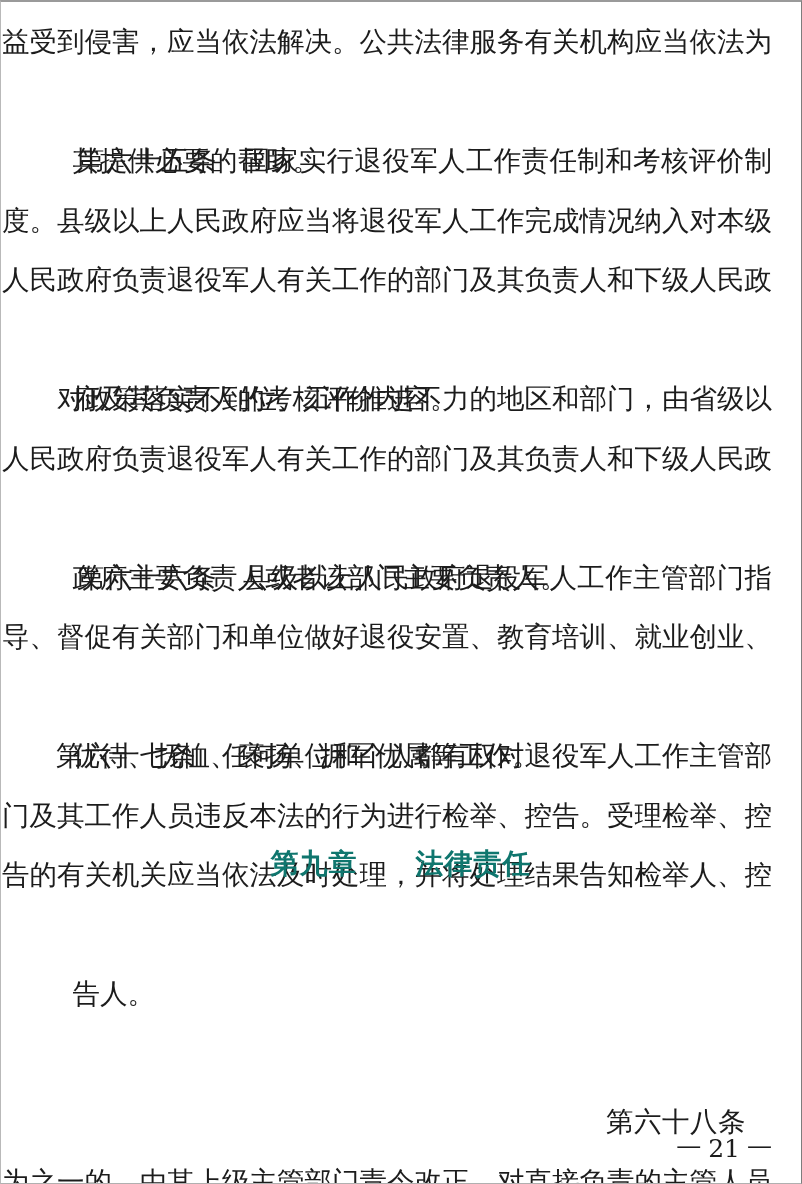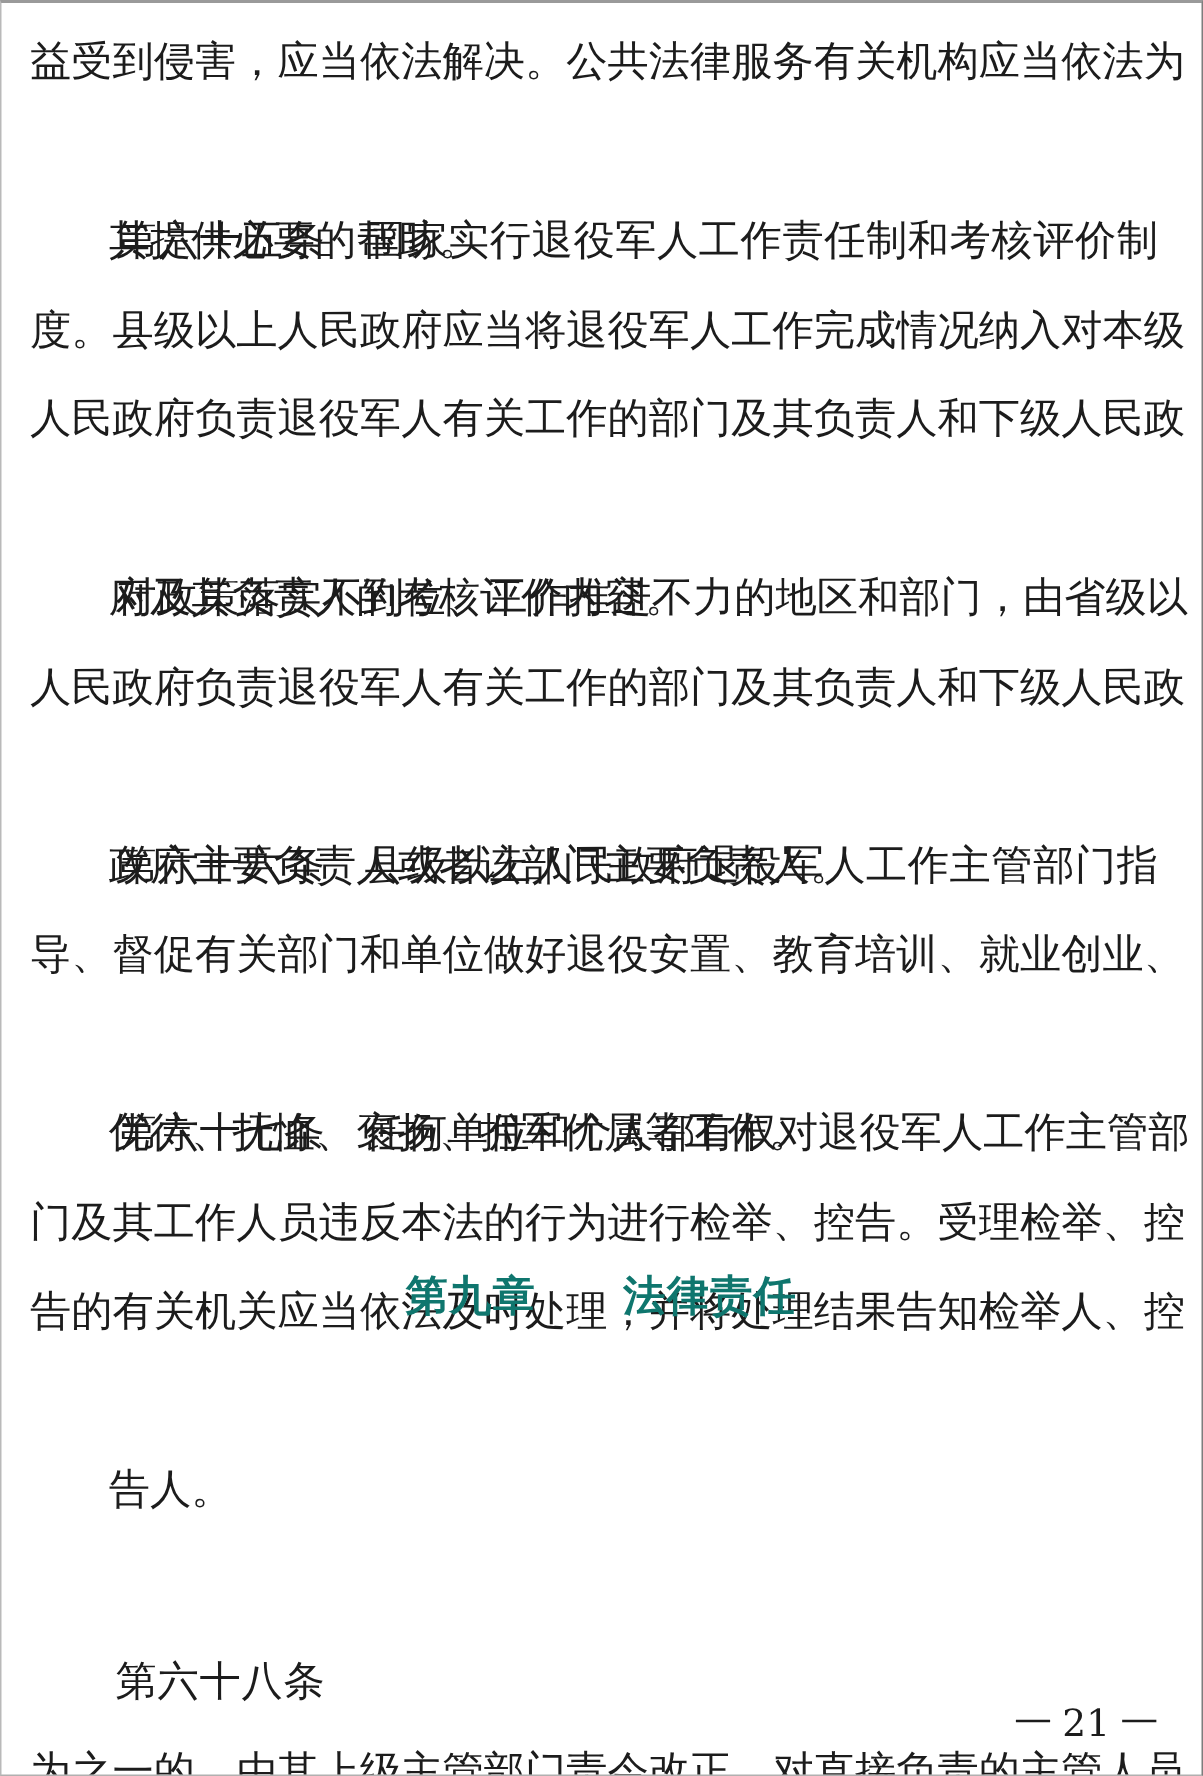--- a/index.html
+++ b/index.html
@@ -34,21 +34,21 @@
     line-height: 59.5px;
     height: 59.5px;
     color: #1c1c1c;
     white-space: pre;
     font-weight: 400;
     letter-spacing: 0px;
   }
   
   .ln.just {
     display: flex;
-    justify-content: flex-start;
+    justify-content: flex-end;
   }
   .ln.just > span {
     display: inline-block;
   }
   .ln.ind-just {
     padding-left: 57px;
   }
   .art {
     font-weight: 400;
     letter-spacing: 0.5px;

